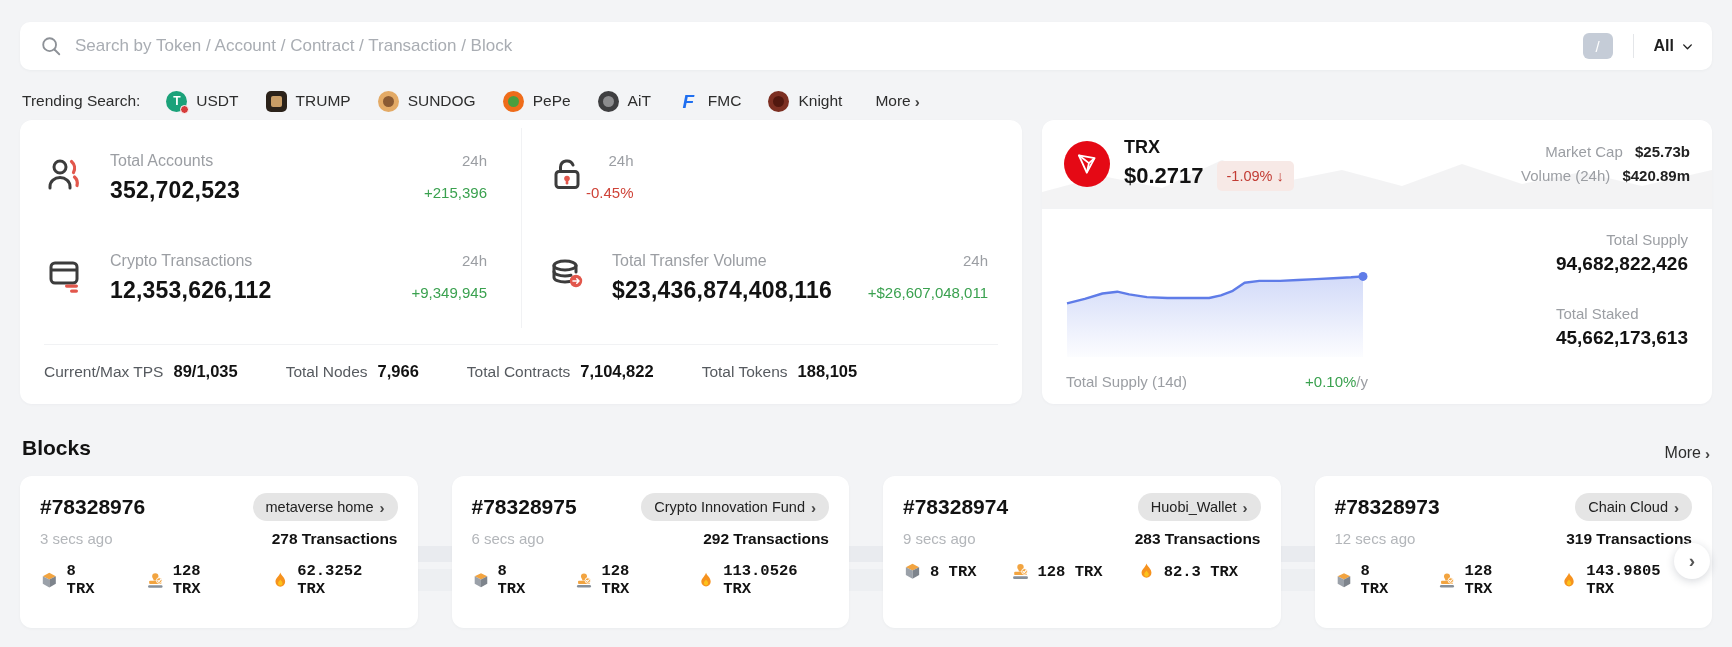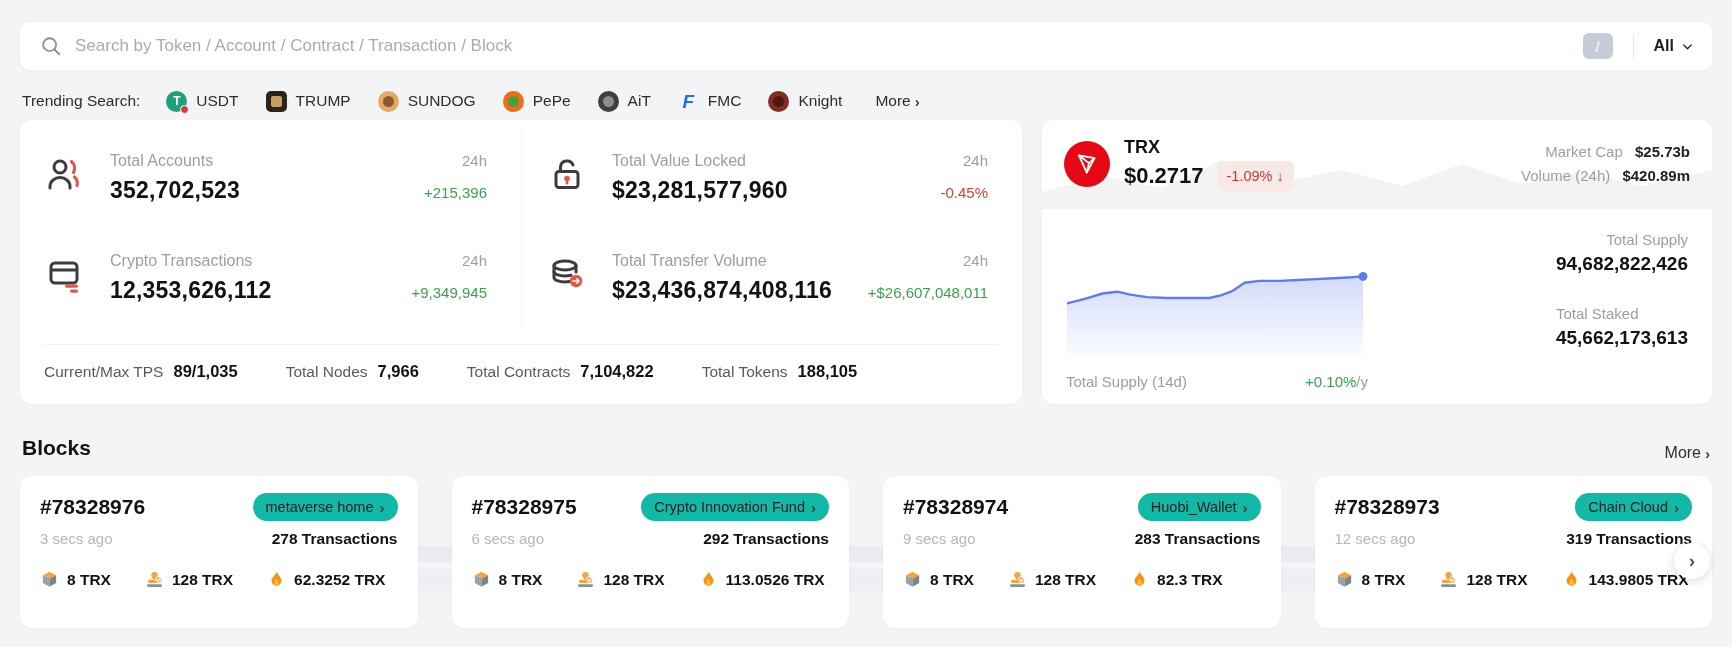--- a/index.html
+++ b/index.html
@@ -91,25 +91,25 @@
 
   
   .blocks-title { position:absolute; left:22px; top:436px; font-size:21px; font-weight:800; color:#121212; }
   .blocks-more { position:absolute; right:22px; top:444px; font-size:16px; color:#2d2d2d; display:flex; align-items:center; gap:4px; cursor:pointer; }
   .connector-a { position:absolute; left:30px; right:30px; top:546px; height:16px; background:#e9ebef; border-radius:8px; }
   .connector-b { position:absolute; left:30px; right:30px; top:569px; height:22px; background:#edeff2; border-radius:10px; }
   .blocks-row { position:absolute; left:20px; top:476px; width:1692px; display:grid; grid-template-columns:repeat(4,1fr); gap:34px; }
   .block-card { position:relative; background:#fff; border-radius:12px; height:152px; padding:17px 20px 0; box-shadow:0 1px 3px rgba(30,40,60,.04); }
   .block-row1 { display:flex; align-items:center; justify-content:space-between; }
   .block-number { font-size:21px; font-weight:800; color:#121212; cursor:pointer; }
-  .producer-pill { display:flex; align-items:center; gap:6px; background:#14b8a6; border-radius:16px; padding:6px 13px; font-size:14.5px; color:#222; cursor:pointer; }
+  .producer-pill { display:flex; align-items:center; gap:6px; background:#e5e5e5; border-radius:16px; padding:6px 13px; font-size:14.5px; color:#222; cursor:pointer; }
   .block-row2 { display:flex; align-items:baseline; justify-content:space-between; margin-top:9px; }
   .block-age { font-size:15px; color:#b3b6ba; }
   .block-tx { font-size:15.5px; font-weight:700; color:#121212; }
-  .block-row3 { display:flex; align-items:center; gap:34px; margin-top:22px; }
+  .block-row3 { display:flex; align-items:center; gap:34px; margin-top:14px;font-family:Liberation Mono, monospace; }
   .trx-stat { display:flex; align-items:center; gap:8px; }
   .trx-stat .amt { font-size:15.5px; font-weight:800; color:#121212; }
   .next-btn { position:absolute; left:1674px; top:543px; width:36px; height:36px; border-radius:50%; background:#fff; box-shadow:0 2px 8px rgba(30,40,60,.18); display:flex; align-items:center; justify-content:center; cursor:pointer; font-size:19px; color:#555; font-weight:700; }
 </style>
 </head>
 <body>
 
 <div class="page">
 
   <div class="searchbar">
@@ -207,24 +207,20 @@
         </div>
       </div>
 
       <div class="stat-cell right-col">
         <svg class="stat-icon" viewBox="0 0 38 38">
           <rect x="8" y="15.5" width="22" height="16" rx="3" fill="none" stroke="#3c3c3c" stroke-width="3"></rect>
           <path d="M12.5 15.5 V11 a6.5 6.5 0 0 1 12.5 -2" fill="none" stroke="#3c3c3c" stroke-width="3" stroke-linecap="round"></path>
           <circle cx="19" cy="22.5" r="2.8" fill="#e2574c"></circle>
           <rect x="17.7" y="23.5" width="2.6" height="5" rx="1.3" fill="#e2574c"></rect>
         </svg>
-        <div class="stat-main">
-          <div class="stat-label">Total Value Locked</div>
-          <div class="stat-value">$23,281,577,960</div>
-        </div>
         <div class="stat-24h">
           <div class="stat-period">24h</div>
           <div class="stat-change down">-0.45%</div>
         </div>
       </div>
 
       <div class="stat-cell">
         <svg class="stat-icon" viewBox="0 0 38 38">
           <rect x="5" y="7" width="26" height="20" rx="4" fill="none" stroke="#3c3c3c" stroke-width="3"></rect>
           <line x1="5" y1="14" x2="31" y2="14" stroke="#3c3c3c" stroke-width="3"></line>

